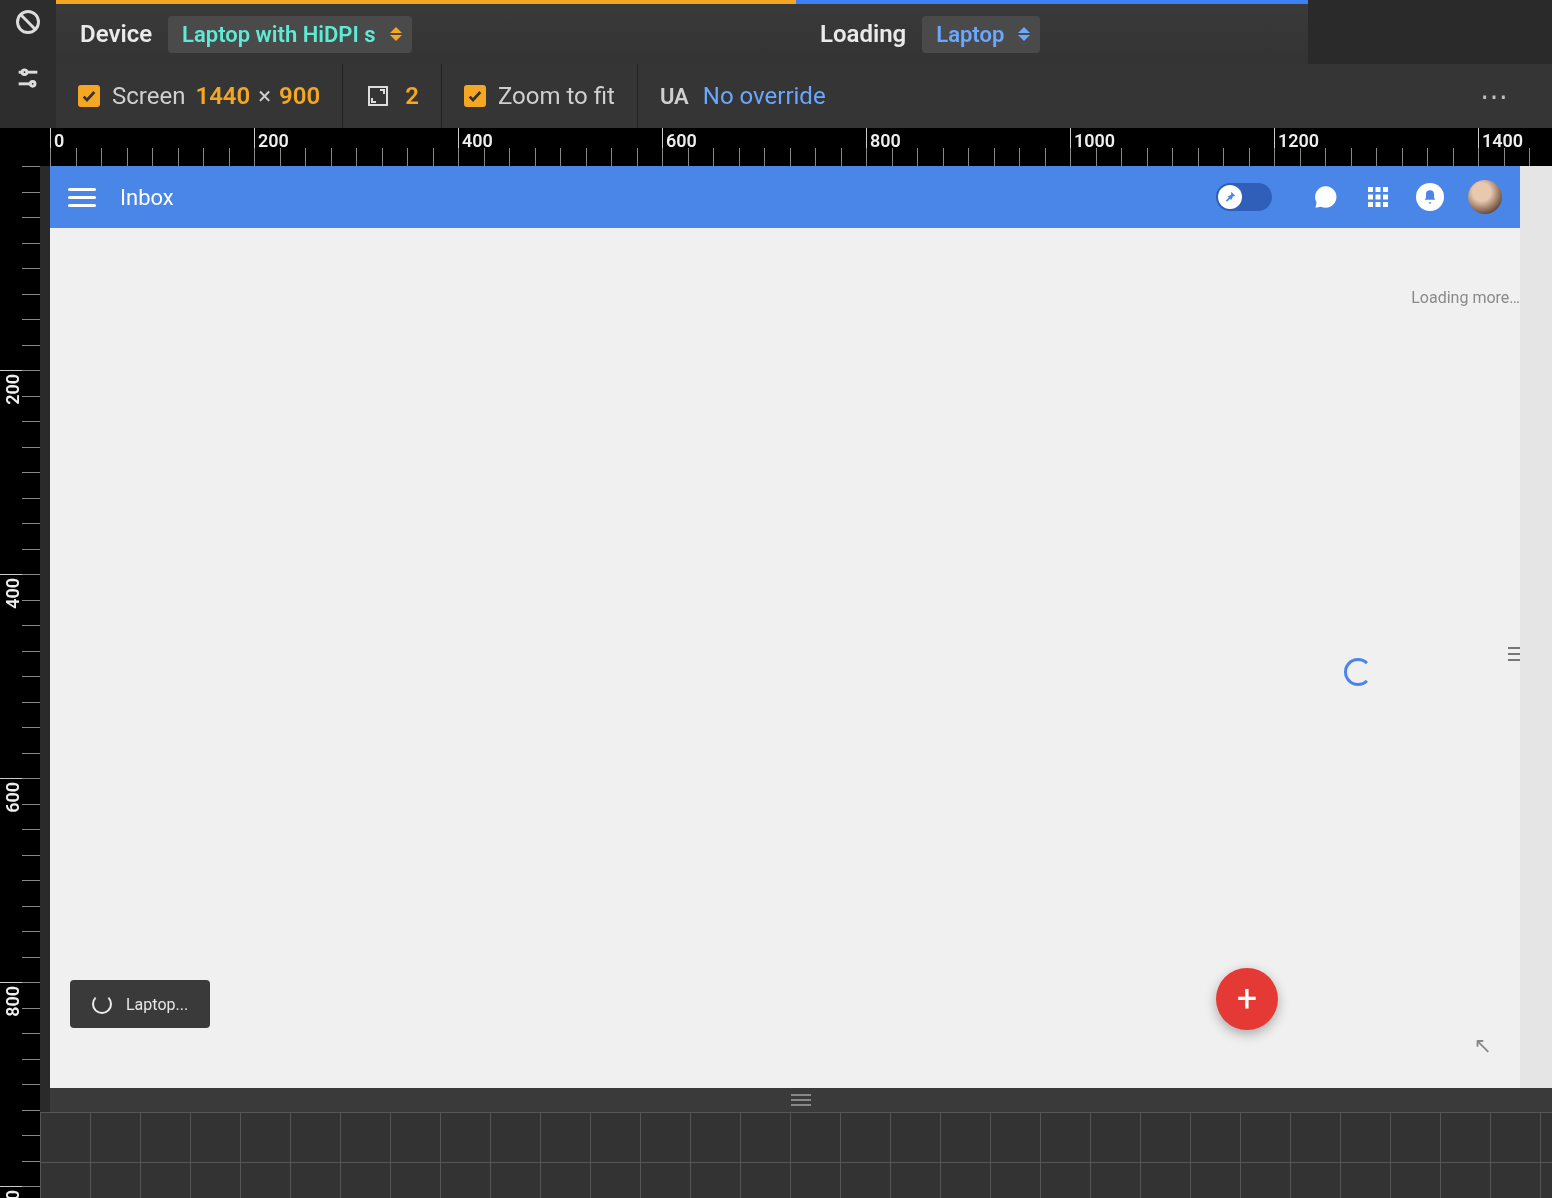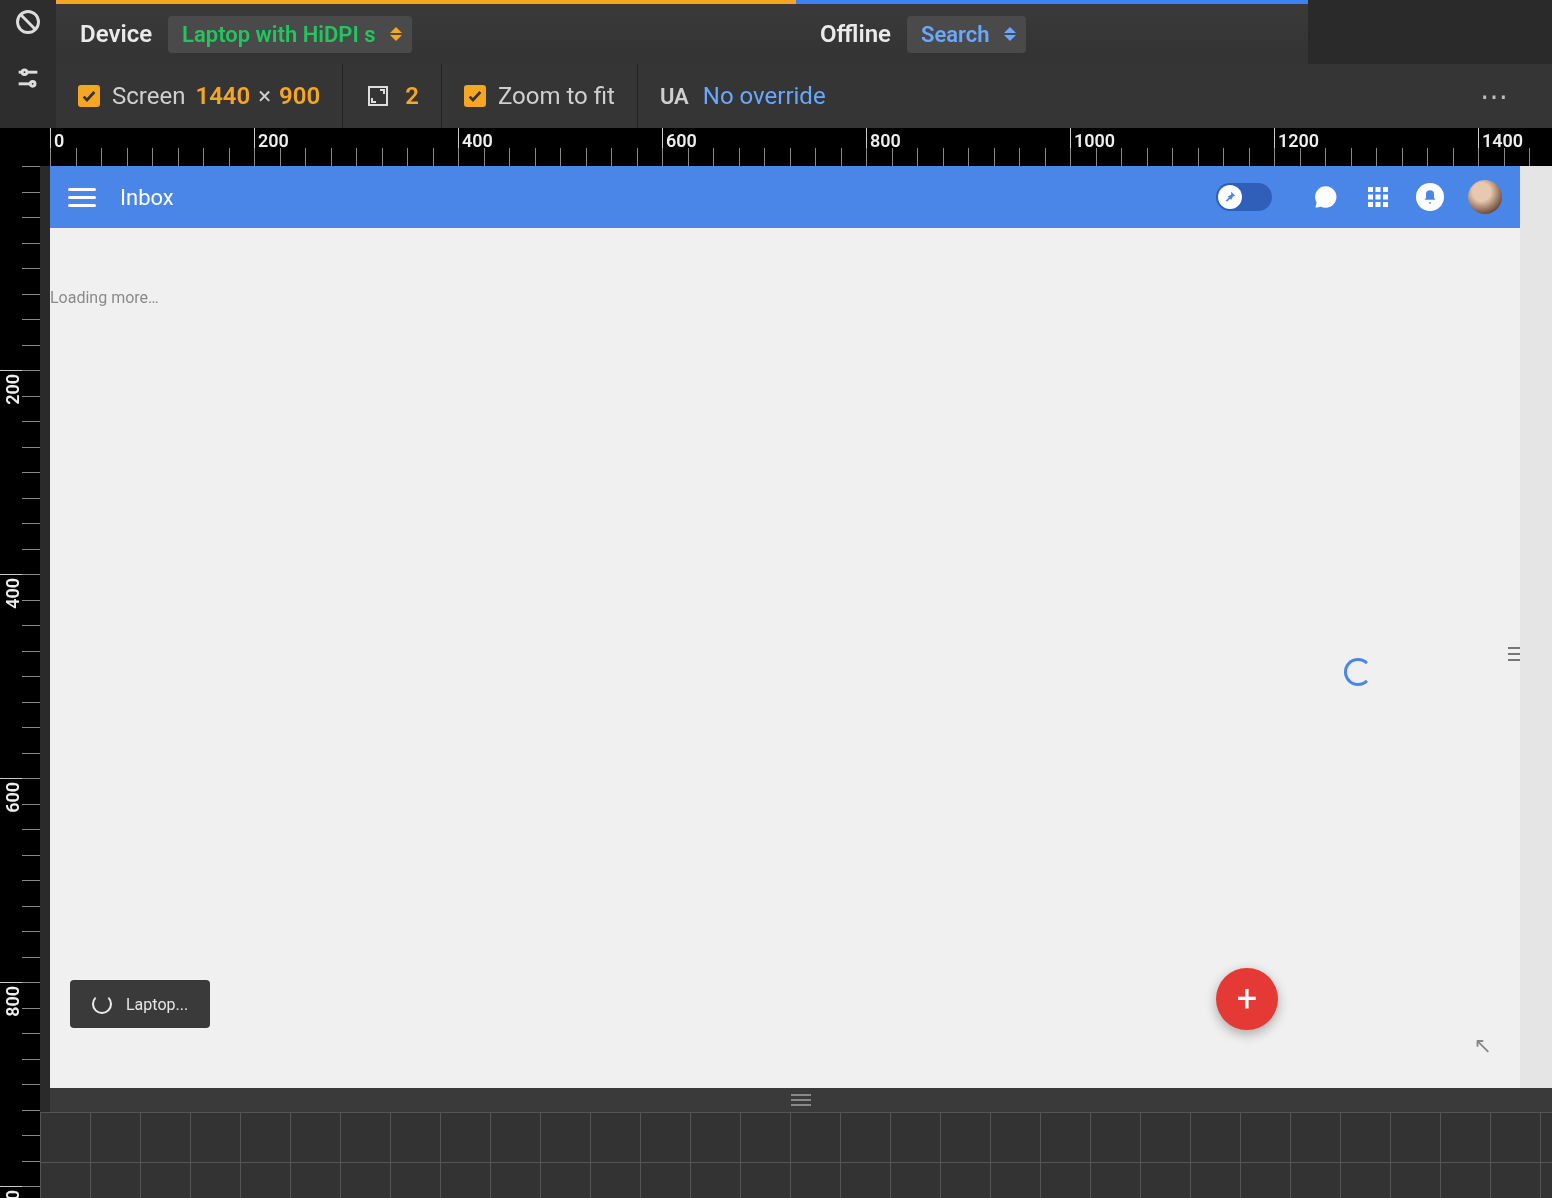--- a/index.html
+++ b/index.html
@@ -11,21 +11,21 @@
 .sidebar-strip svg { margin-bottom: 24px; }
 
 .topbar { position: absolute; left: 56px; top: 0; right: 0; height: 64px; display: flex; }
 .topbar .tab { display: flex; align-items: center; padding: 0 24px; }
 .tab-device { flex: 0 0 740px; border-top: 4px solid #f5a623; background: linear-gradient(#3a3a3a,#333); }
 .tab-network { flex: 0 0 512px; border-top: 4px solid #3b82f6; background: linear-gradient(#3a3a3a,#333); }
 .tab-rest { flex: 1; background: #2a2a2a; }
 
 .lbl { color: #eaeaea; font-size: 24px; font-weight: 600; margin-right: 16px; }
 .select-pill { display: inline-flex; align-items: center; background: #4a4a4a; border-radius: 4px; padding: 6px 36px 6px 14px; position: relative; }
-.select-pill .val { color: #22c55e; font-size: 22px; font-weight: 600; }
+.select-pill .val { color: #5eead4; font-size: 22px; font-weight: 600; }
 .select-pill.net .val { color: #6aa7ff; }
 .select-pill .caret { position: absolute; right: 10px; display: flex; flex-direction: column; gap: 2px; }
 .select-pill .caret span { width: 0; height: 0; border-left: 6px solid transparent; border-right: 6px solid transparent; }
 .select-pill .caret .up { border-bottom: 6px solid #f5a623; }
 .select-pill .caret .down { border-top: 6px solid #f5a623; }
 .select-pill.net .caret .up { border-bottom-color: #6aa7ff; }
 .select-pill.net .caret .down { border-top-color: #6aa7ff; }
 
 .secondbar { position: absolute; left: 56px; top: 64px; right: 0; height: 64px; display: flex; align-items: center; background: #353535; }
 .seg { display: flex; align-items: center; padding: 0 22px; height: 100%; border-right: 1px solid #222; }
@@ -66,21 +66,21 @@
 .search input { flex: 1; background: transparent; border: none; outline: none; color: #fff; font-size: 18px; }
 .search input::placeholder { color: #cde0ff; }
 .spacer { flex: 1; }
 .pin-toggle { width: 56px; height: 28px; background: #2f5fb8; border-radius: 16px; position: relative; margin-right: 40px; }
 .pin-toggle .knob { position: absolute; left: 2px; top: 2px; width: 24px; height: 24px; background: #fff; border-radius: 50%; display:flex;align-items:center;justify-content:center;}
 .bar-icons { display: flex; align-items: center; gap: 24px; }
 .bar-icons .ic { width: 28px; height: 28px; display:flex;align-items:center;justify-content:center; }
 .bell-badge { width: 28px; height: 28px; border-radius: 50%; background: #fff; display:flex;align-items:center;justify-content:center;}
 .avatar { width: 34px; height: 34px; border-radius: 50%; background: radial-gradient(circle at 40% 35%, #e8c9b0 30%, #6b4a3a 75%); }
 
-.loading-more { text-align: left; color: #8a8a8a; font-size: 16px; margin-top: 60px; }
+.loading-more { text-align: right; color: #8a8a8a; font-size: 16px; margin-top: 60px; }
 
 .side-spinner { position: absolute; right: 148px; top: 492px; width: 28px; height: 28px; border: 3px solid #4a86e8; border-right-color: transparent; border-radius: 50%; }
 
 .toast { position: absolute; left: 20px; bottom: 60px; background: #3a3a3a; color: #e6e6e6; padding: 14px 22px; border-radius: 4px; display: flex; align-items: center; gap: 14px; font-size: 16px; }
 .toast .sp { width: 20px; height: 20px; border: 2px solid #eee; border-top-color: transparent; border-radius: 50%; }
 
 .fab { position: absolute; right: 242px; bottom: 58px; width: 62px; height: 62px; background: #e53935; border-radius: 50%; display: flex; align-items: center; justify-content: center; color: #fff; font-size: 36px; box-shadow: 0 4px 12px rgba(0,0,0,.3); }
 
 .resize-arrow { position: absolute; right: 28px; bottom: 30px; color: #888; font-size: 22px; transform: rotate(0deg);}
 .scroll-hint { position: absolute; right: 0; top: 460px; width: 12px; height: 56px; display:flex;flex-direction:column;justify-content:center;gap:4px;}
@@ -118,23 +118,23 @@
       <span class="lbl">Device</span>
       <span class="select-pill">
         <span class="val">Laptop with HiDPI s</span>
         <span class="caret">
             <span class="up"></span>
             <span class="down"></span>
           </span>
       </span>
     </div>
     <div class="tab tab-network">
-      <span class="lbl">Offline</span>
+      <span class="lbl">Loading</span>
       <span class="select-pill net">
-        <span class="val">Search</span>
+        <span class="val">Laptop</span>
         <span class="caret">
             <span class="up"></span>
             <span class="down"></span>
           </span>
       </span>
     </div>
     <div class="tab tab-rest"></div>
   </div>
 
   <div class="secondbar">

